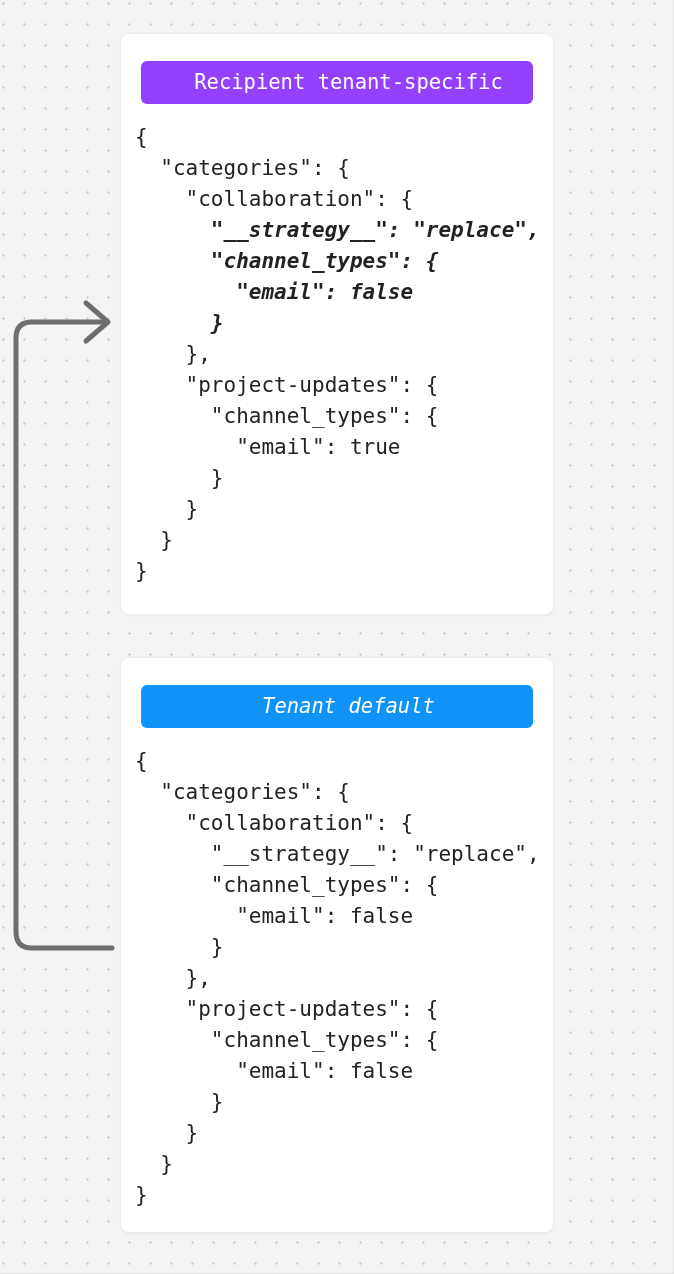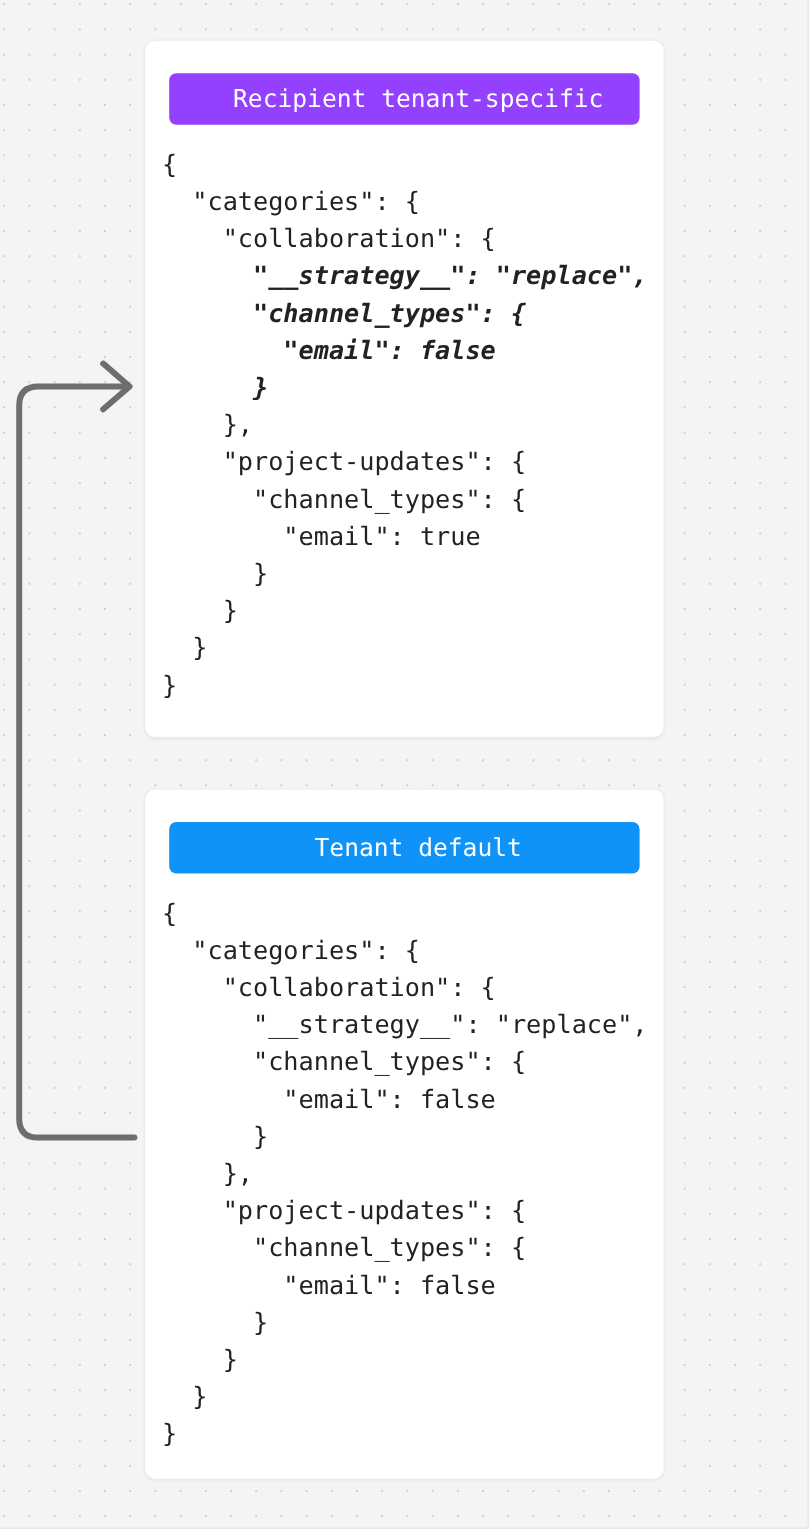--- a/index.html
+++ b/index.html
@@ -59,21 +59,21 @@
   }
   .card-header .header-label {
     color: #ffffff;
     font-family: "DejaVu Sans Mono", monospace;
     font-size: 20.5px;
     letter-spacing: 0px;
     line-height: 1;
     white-space: pre;
   }
   #header-bar-tenant-specific { background: #9340ff; }
-  #header-bar-tenant-default  { background: #1093f8; }
+  #header-bar-tenant-default  { background: #1093f8; font-style: italic; }
 
   .code-block {
     margin: 18px 0 0 0;
     padding: 0 14px;
     font-family: "DejaVu Sans Mono", monospace;
     font-size: 21px;
     line-height: 31px;
     color: #222222;
     white-space: pre;
   }

